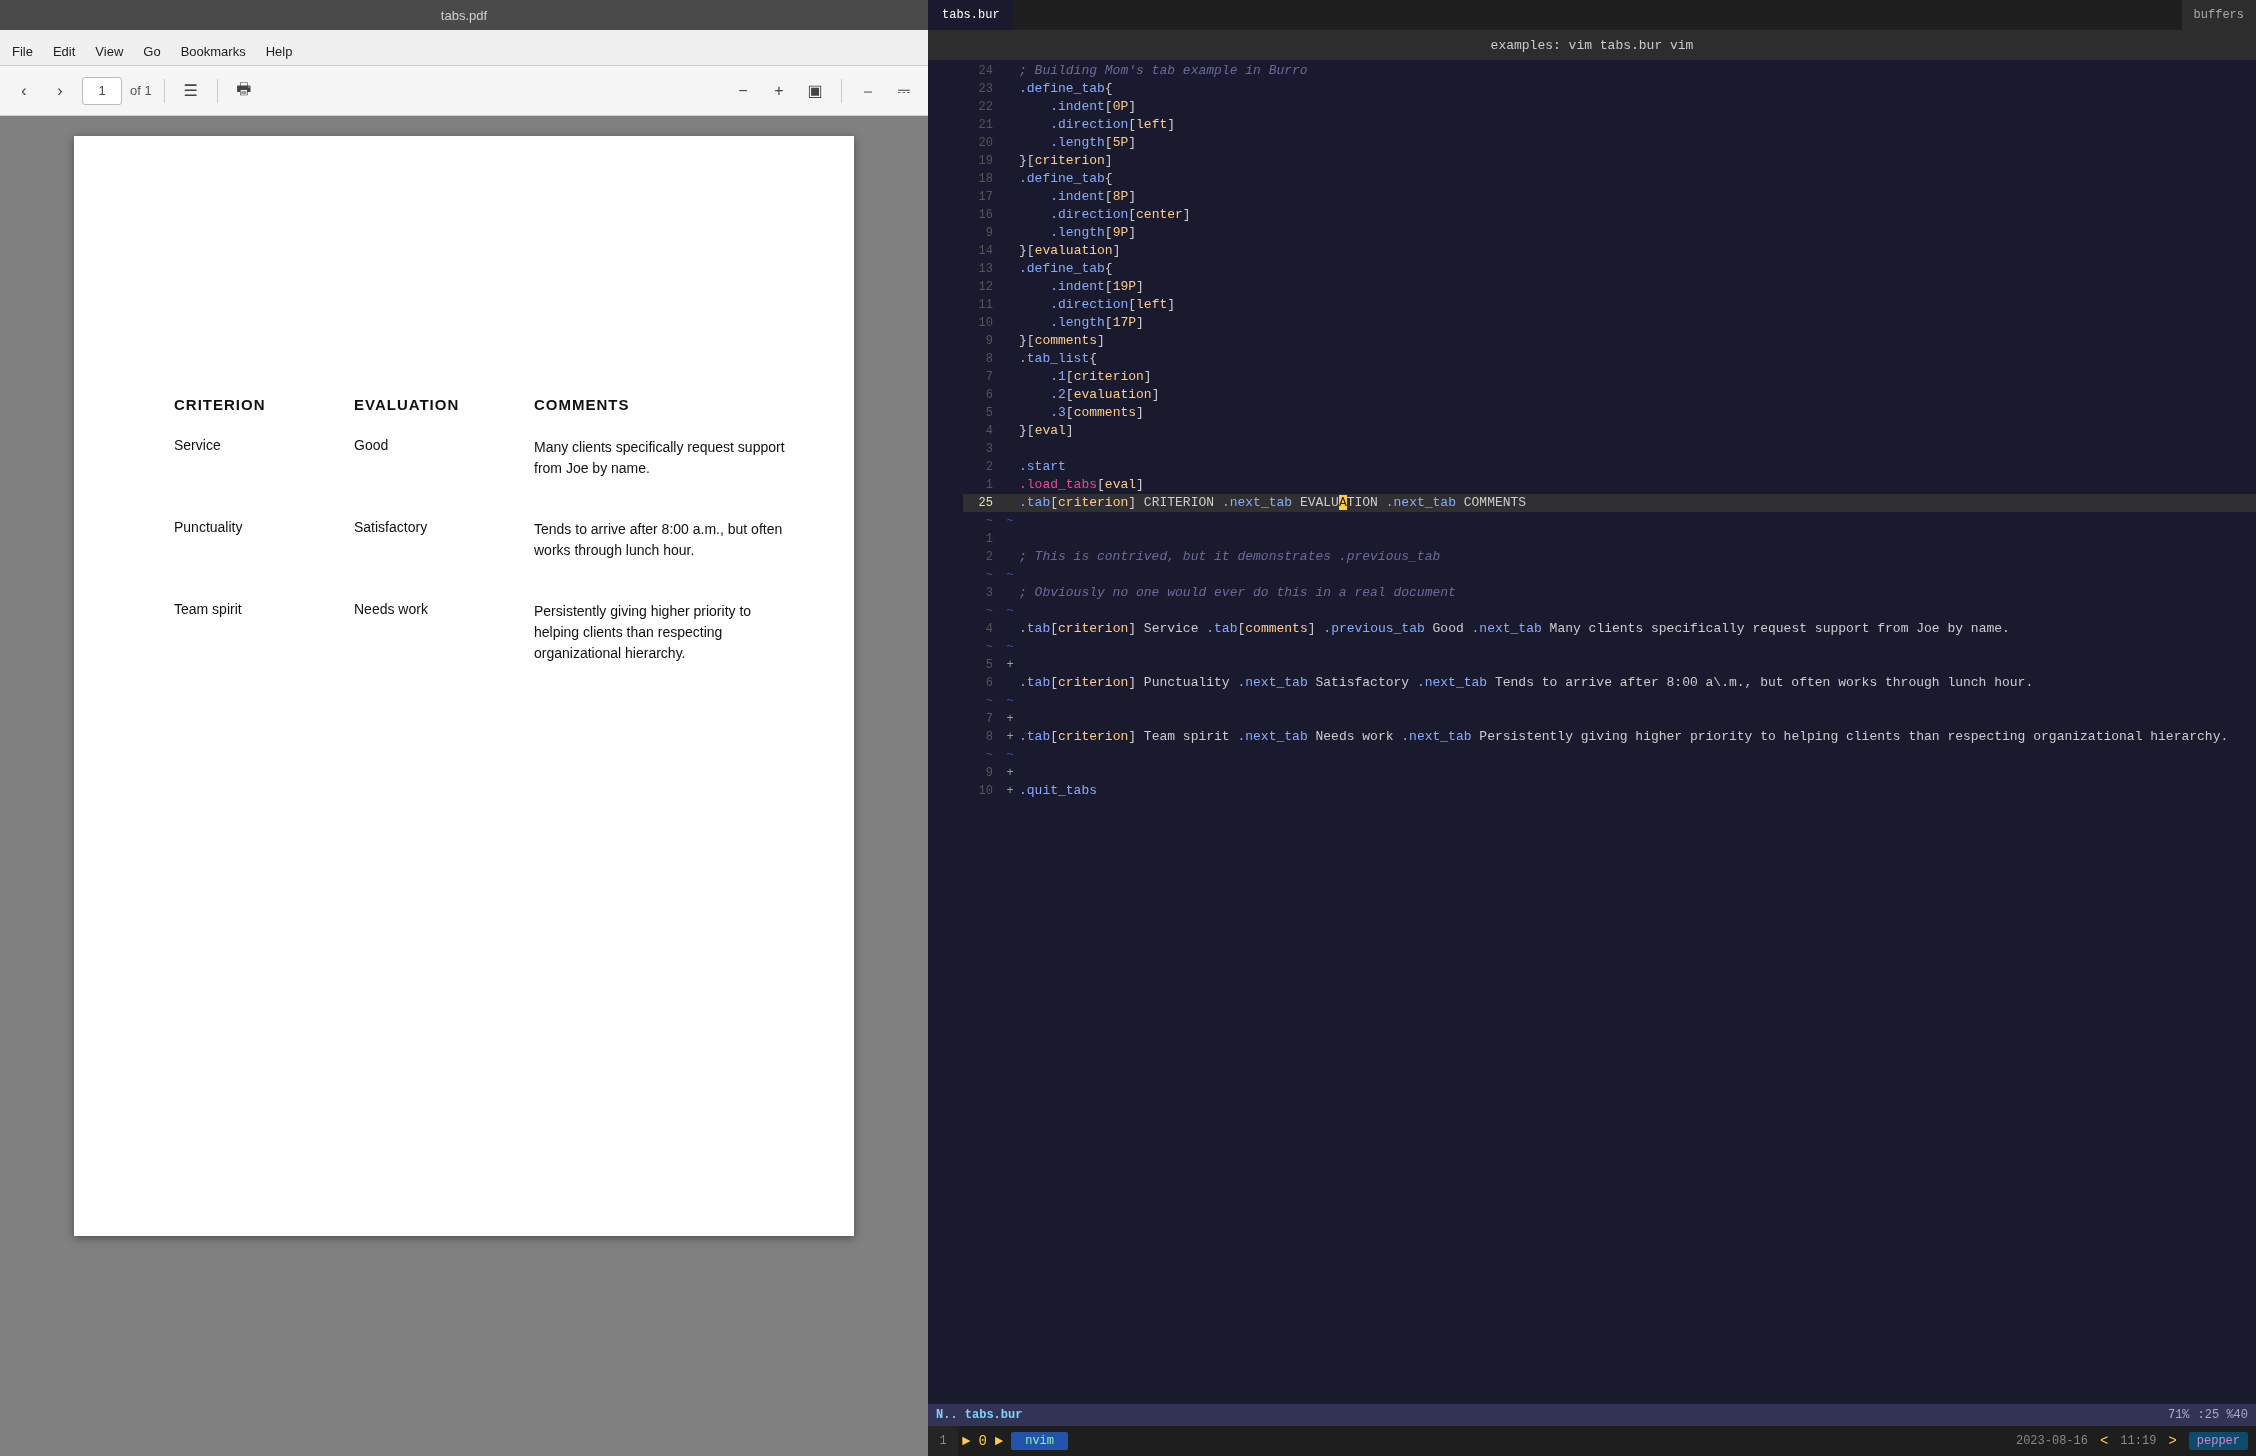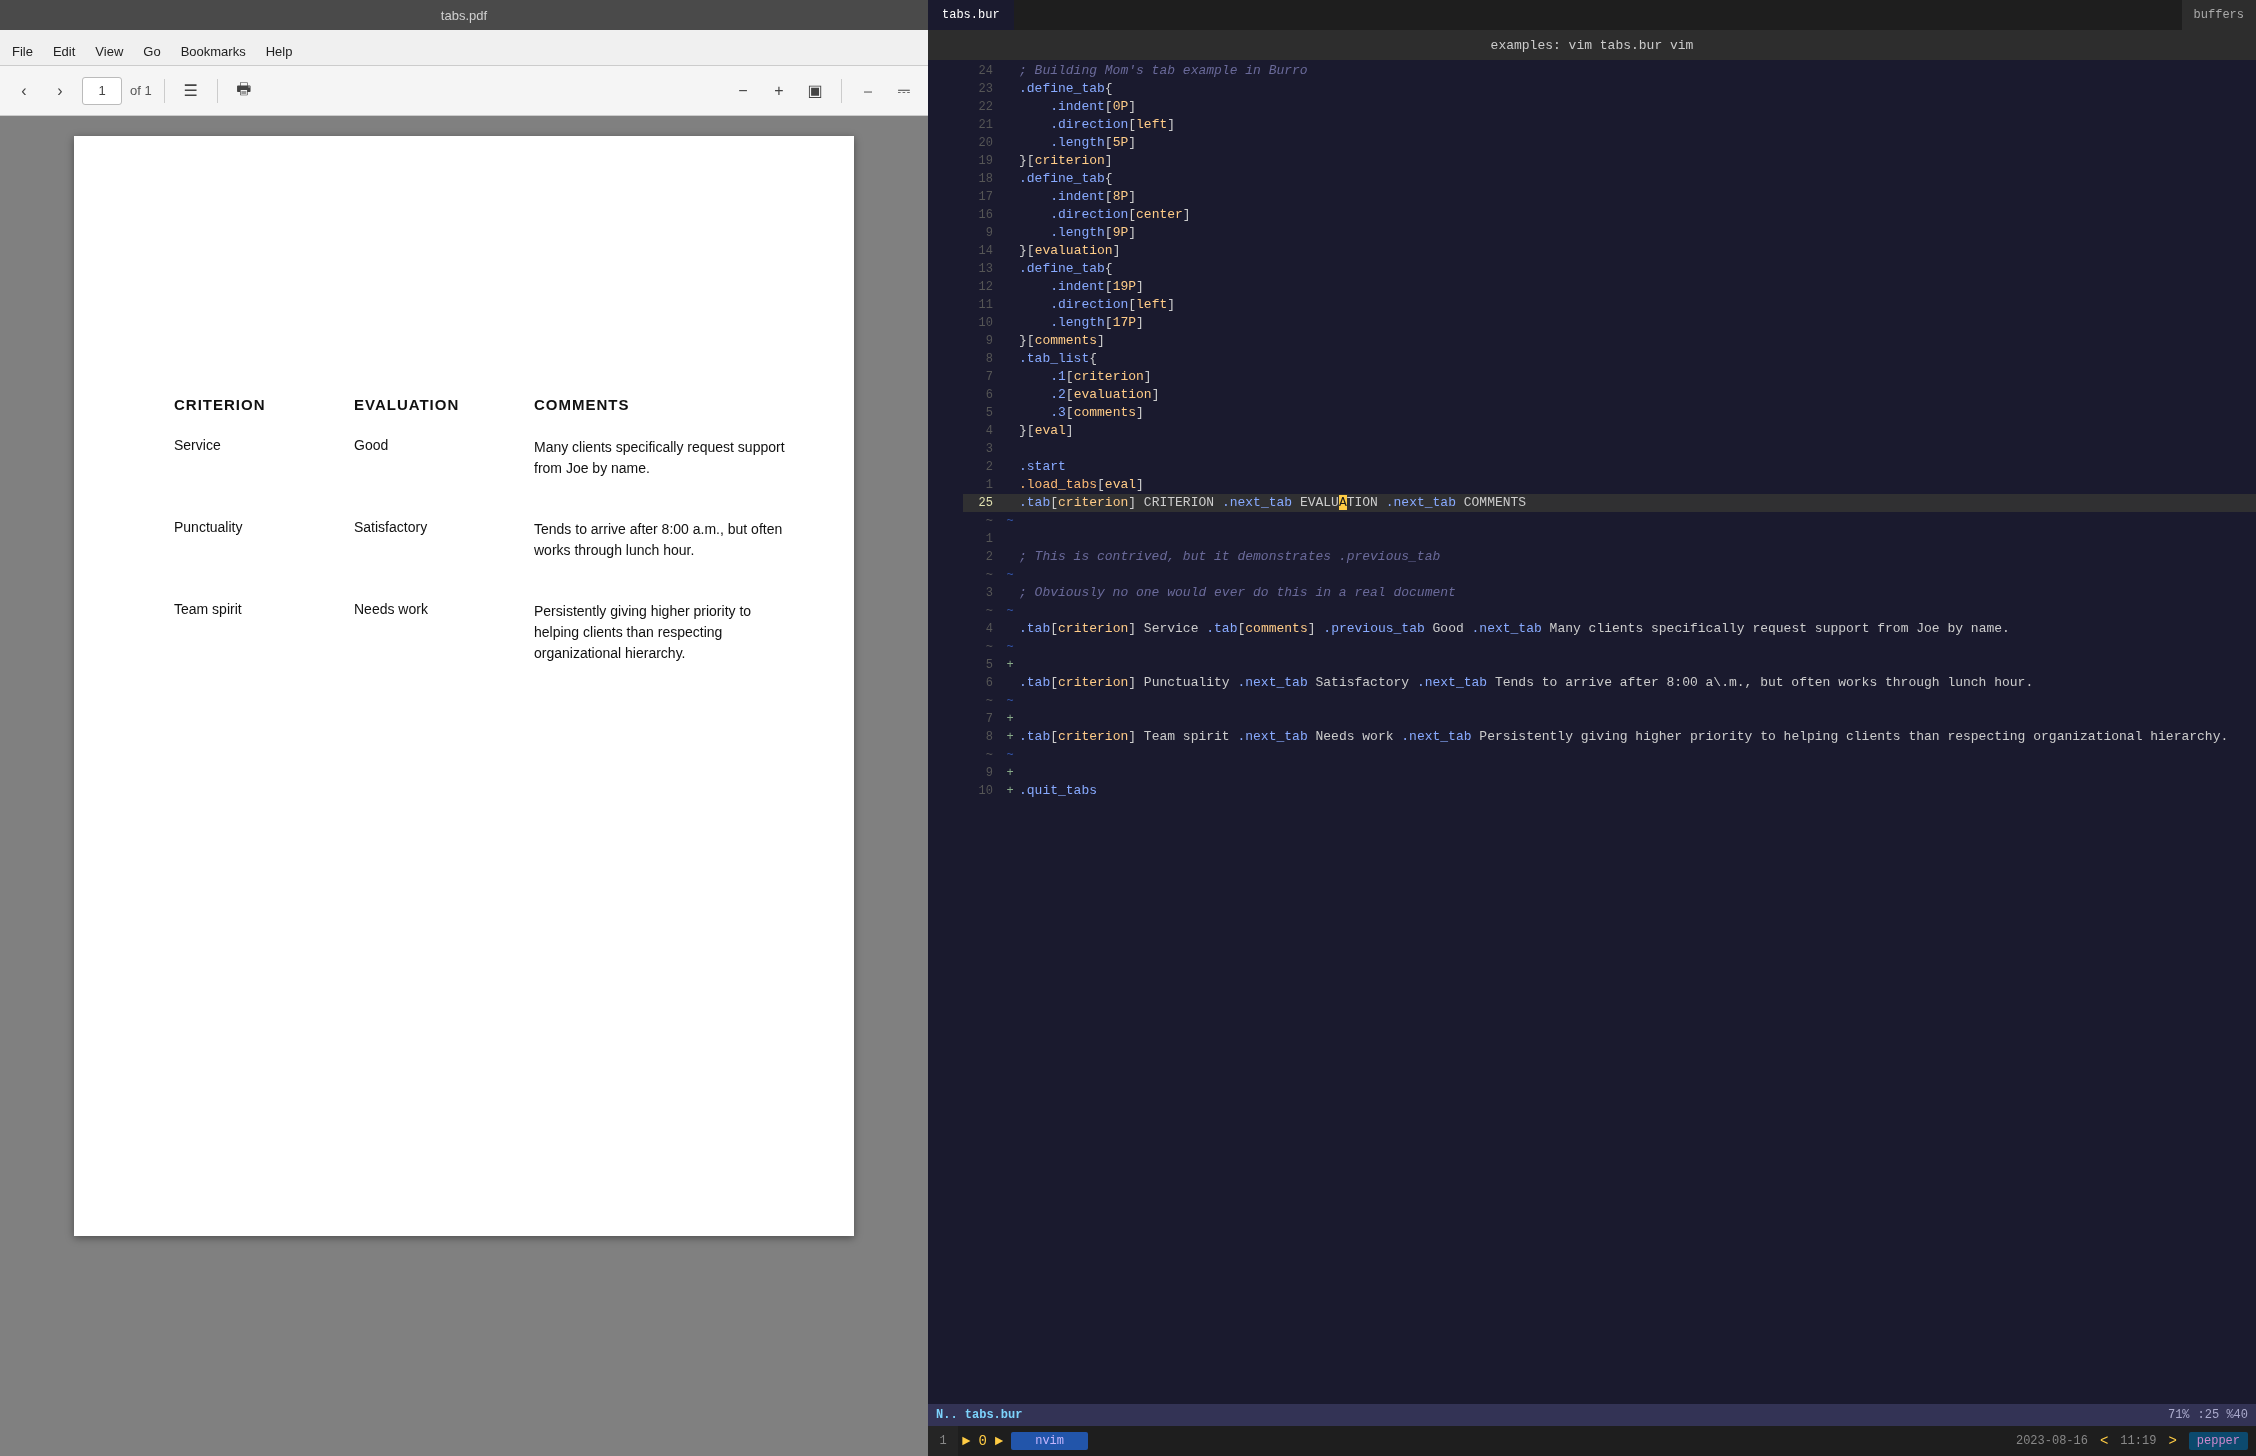--- a/index.html
+++ b/index.html
@@ -294,22 +294,22 @@
     }
 
     .bot-arrow {
       color: #ffcc44;
       padding: 0 4px;
       font-size: 14px;
     }
 
     .bot-icon {
       background: #2255aa;
-      color: #c4b5fd;
-      padding: 2px 24px;
+      color: #86efac;
+      padding: 2px 14px;
       font-size: 12px;
       border-radius: 2px;
       margin: 0 4px;
     }
 
     .bot-right {
       margin-left: auto;
       display: flex;
       align-items: center;
       gap: 8px;
@@ -517,21 +517,21 @@
           <span class="vim-code"></span>
         </div>
         <div class="vim-line">
           <span class="ln">2</span>
           <span class="gutter"></span>
           <span class="vim-code"><span style="color:#88aaff">.start</span></span>
         </div>
         <div class="vim-line">
           <span class="ln">1</span>
           <span class="gutter"></span>
-          <span class="vim-code"><span style="color:#fdba74">.load_tabs</span>[<span style="color:#ffcc88">eval</span>]</span>
+          <span class="vim-code"><span style="color:#ec4899">.load_tabs</span>[<span style="color:#ffcc88">eval</span>]</span>
         </div>
         <div class="vim-line highlighted-line">
           <span class="ln current">25</span>
           <span class="gutter active"></span>
           <span class="vim-code"><span style="color:#88aaff">.tab</span>[<span style="color:#ffcc88">criterion</span>] CRITERION <span style="color:#88aaff">.next_tab</span> EVALU<span style="background:#ffcc44;color:#1a1a1a">A</span>TION <span style="color:#88aaff">.next_tab</span> COMMENTS</span>
         </div>
         <div class="vim-line">
           <span class="ln">~</span>
           <span class="gutter tilde">~</span>
           <span class="vim-code"></span>

